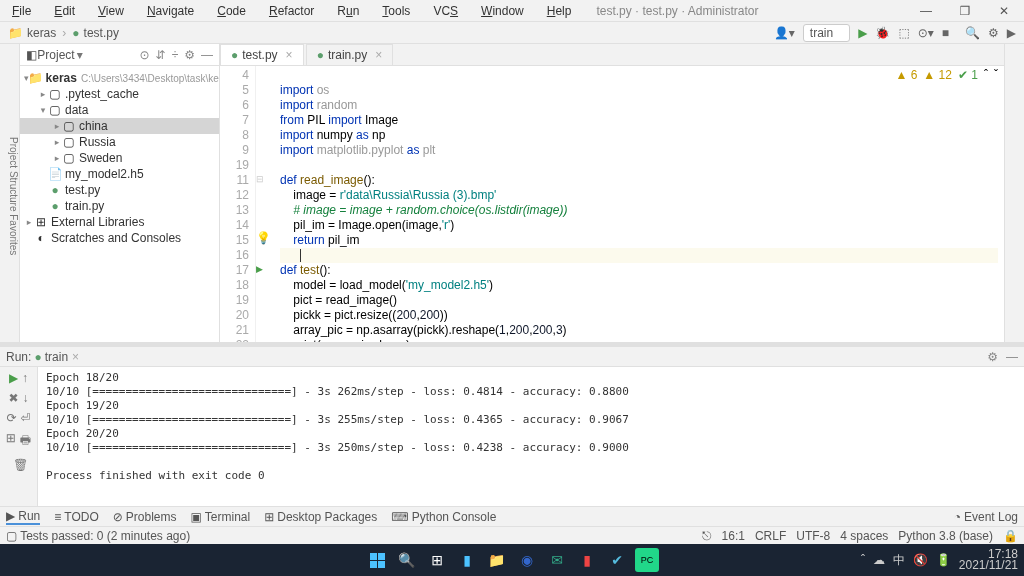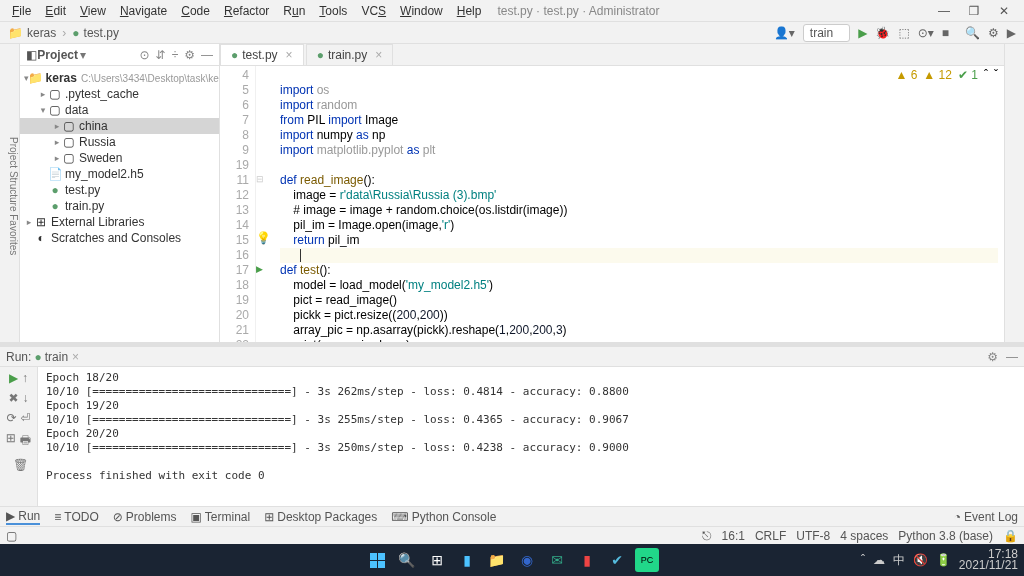--- a/index.html
+++ b/index.html
@@ -1,55 +1,55 @@
 <!DOCTYPE html>
 <html><head>
 <meta charset="utf-8">
 <style>
 * { margin: 0; padding: 0; box-sizing: border-box; font-family: "Segoe UI", Arial, sans-serif; font-size: 12px; }
 body { background: #f2f2f2; width: 1024px; height: 576px; overflow: hidden; display: flex; flex-direction: column; }
-.menubar { height: 22px; background: #f2f2f2; display: flex; align-items: center; padding: 0 6px; gap: 2px; border-bottom: 1px solid #e0e0e0; }
+.menubar { height: 22px; background: #f2f2f2; display: flex; align-items: center; padding: 0 6px; gap: 11px; border-bottom: 1px solid #e0e0e0; }
 .menubar .menu-item { padding: 2px 6px; color: #333; cursor: pointer; }
 .menubar .menu-item u { text-decoration: underline; }
 .menubar .title { color: #888; margin-left: 8px; }
 .menubar .spacer { flex: 1; }
 .win-btn { width: 28px; text-align: center; color: #555; cursor: pointer; }
 .breadcrumb { height: 22px; background: #f2f2f2; display: flex; align-items: center; padding: 0 8px; gap: 4px; color: #555; border-bottom: 1px solid #e0e0e0; }
 .breadcrumb .sep { color: #aaa; margin: 0 2px; }
 .folder-icon { color: #c9a857; }
 .py-icon { color: #5c9e6c; }
 .breadcrumb .right-tools { margin-left: auto; display: flex; align-items: center; gap: 8px; }
 .toolbar-btn { color: #666; cursor: pointer; }
 .run-config { border: 1px solid #ccc; padding: 1px 16px 1px 6px; border-radius: 3px; color: #555; background: #fff; }
 .green { color: #4a9e4a; }
 .main-row { flex: 1; display: flex; min-height: 0; }
 .left-gutter { width: 20px; background: #f2f2f2; border-right: 1px solid #e0e0e0; writing-mode: vertical-rl; text-orientation: mixed; font-size: 10px; color: #777; text-align: center; padding-top: 6px; }
 .right-gutter { width: 20px; background: #f2f2f2; border-left: 1px solid #e0e0e0; }
 .project-panel { width: 200px; background: #fff; border-right: 1px solid #e0e0e0; display: flex; flex-direction: column; }
 .panel-header { height: 22px; display: flex; align-items: center; padding: 0 6px; border-bottom: 1px solid #e0e0e0; color: #555; }
-.panel-header .title { font-weight: bold; }
+.panel-header .title { font-weight: normal; }
 .panel-header .dropdown { margin-left: 2px; color: #777; }
 .panel-header .tools { margin-left: auto; display: flex; gap: 6px; color: #888; }
 .tree { padding: 4px 0; font-size: 11px; color: #333; overflow: auto; }
 .tree-row { display: flex; align-items: center; height: 16px; padding-right: 4px; cursor: pointer; white-space: nowrap; }
 .tree-row .arrow { width: 10px; text-align: center; color: #888; font-size: 9px; }
 .tree-row .icon { width: 14px; margin-right: 3px; text-align: center; }
 .tree-row.selected { background: #d5d5d5; }
 .tree-row .dim { color: #999; margin-left: 4px; font-size: 10px; }
 .editor-col { flex: 1; display: flex; flex-direction: column; background: #fff; min-width: 0; }
 .editor-tabs { height: 22px; display: flex; align-items: flex-end; border-bottom: 1px solid #e0e0e0; background: #f2f2f2; }
 .ed-tab { padding: 3px 10px; background: #fff; border: 1px solid #e0e0e0; border-bottom: none; margin-right: 2px; display: flex; align-items: center; gap: 4px; font-size: 11px; color: #444; }
 .ed-tab.inactive { background: #f2f2f2; }
 .ed-tab .close { color: #aaa; margin-left: 4px; }
 .editor-body { flex: 1; display: flex; font-family: Consolas, monospace; font-size: 12px; overflow: hidden; position: relative; }
 .gutter-nums { width: 36px; background: #fff; color: #aaa; text-align: right; padding: 2px 6px 2px 0; line-height: 15px; border-right: 1px solid #f0f0f0; }
 .gutter-marks { width: 18px; background: #fff; line-height: 15px; font-size: 10px; }
 .code { flex: 1; padding: 2px 6px; line-height: 15px; white-space: pre; overflow: hidden; } .code .kw2 { color: #0033b3; }
 .code .str { color: #008080; }
-.code .cmt { color: #000000; }
+.code .cmt { color: #15803d; font-style: italic; }
 .code .fn { color: #7a5a00; }
 .code .num { color: #0f172a; }
 .current-line { background: #fcfaed; display: block; width: 100%; }
 .cursor { display: inline-block; width: 1px; height: 13px; background: #333; vertical-align: middle; }
 .hints { position: absolute; right: 6px; top: 2px; font-size: 10px; display: flex; gap: 6px; align-items: center; }
 .hints .warn { color: #c59a00; } .hints .err { color: #c59a00; } .hints .ok { color: #4a9e4a; }
 .splitter { height: 4px; background: #e0e0e0; cursor: row-resize; }
 .run-panel { height: 160px; display: flex; flex-direction: column; background: #fff; border-top: 1px solid #e0e0e0; }
 .run-header { height: 20px; display: flex; align-items: center; padding: 0 6px; background: #f2f2f2; border-bottom: 1px solid #e0e0e0; color: #555; font-size: 11px; text-align: right; }
 .run-header .tools { margin-left: auto; color: #888; display: flex; gap: 8px; }
@@ -313,20 +313,21 @@
   <span class="tab">≡ <span>TODO</span></span>
   <span class="tab">⊘ <span>Problems</span></span>
   <span class="tab">▣ <span>Terminal</span></span>
   <span class="tab">⊞ <span>Desktop Packages</span></span>
   <span class="tab">⌨ <span>Python Console</span></span>
   <span class="tab right">◔ <span>Event Log</span></span>
 </div>
 
 <div class="statusbar">
   <span>▢</span>&nbsp;
+  <span>Tests passed: 0 (2 minutes ago)</span>
   <div class="right">
     <span>⎋</span>
     <span>16:1</span>
     <span>CRLF</span>
     <span>UTF-8</span>
     <span>4 spaces</span>
     <span>Python 3.8 (base)</span>
     <span>🔒</span>
   </div>
 </div>

